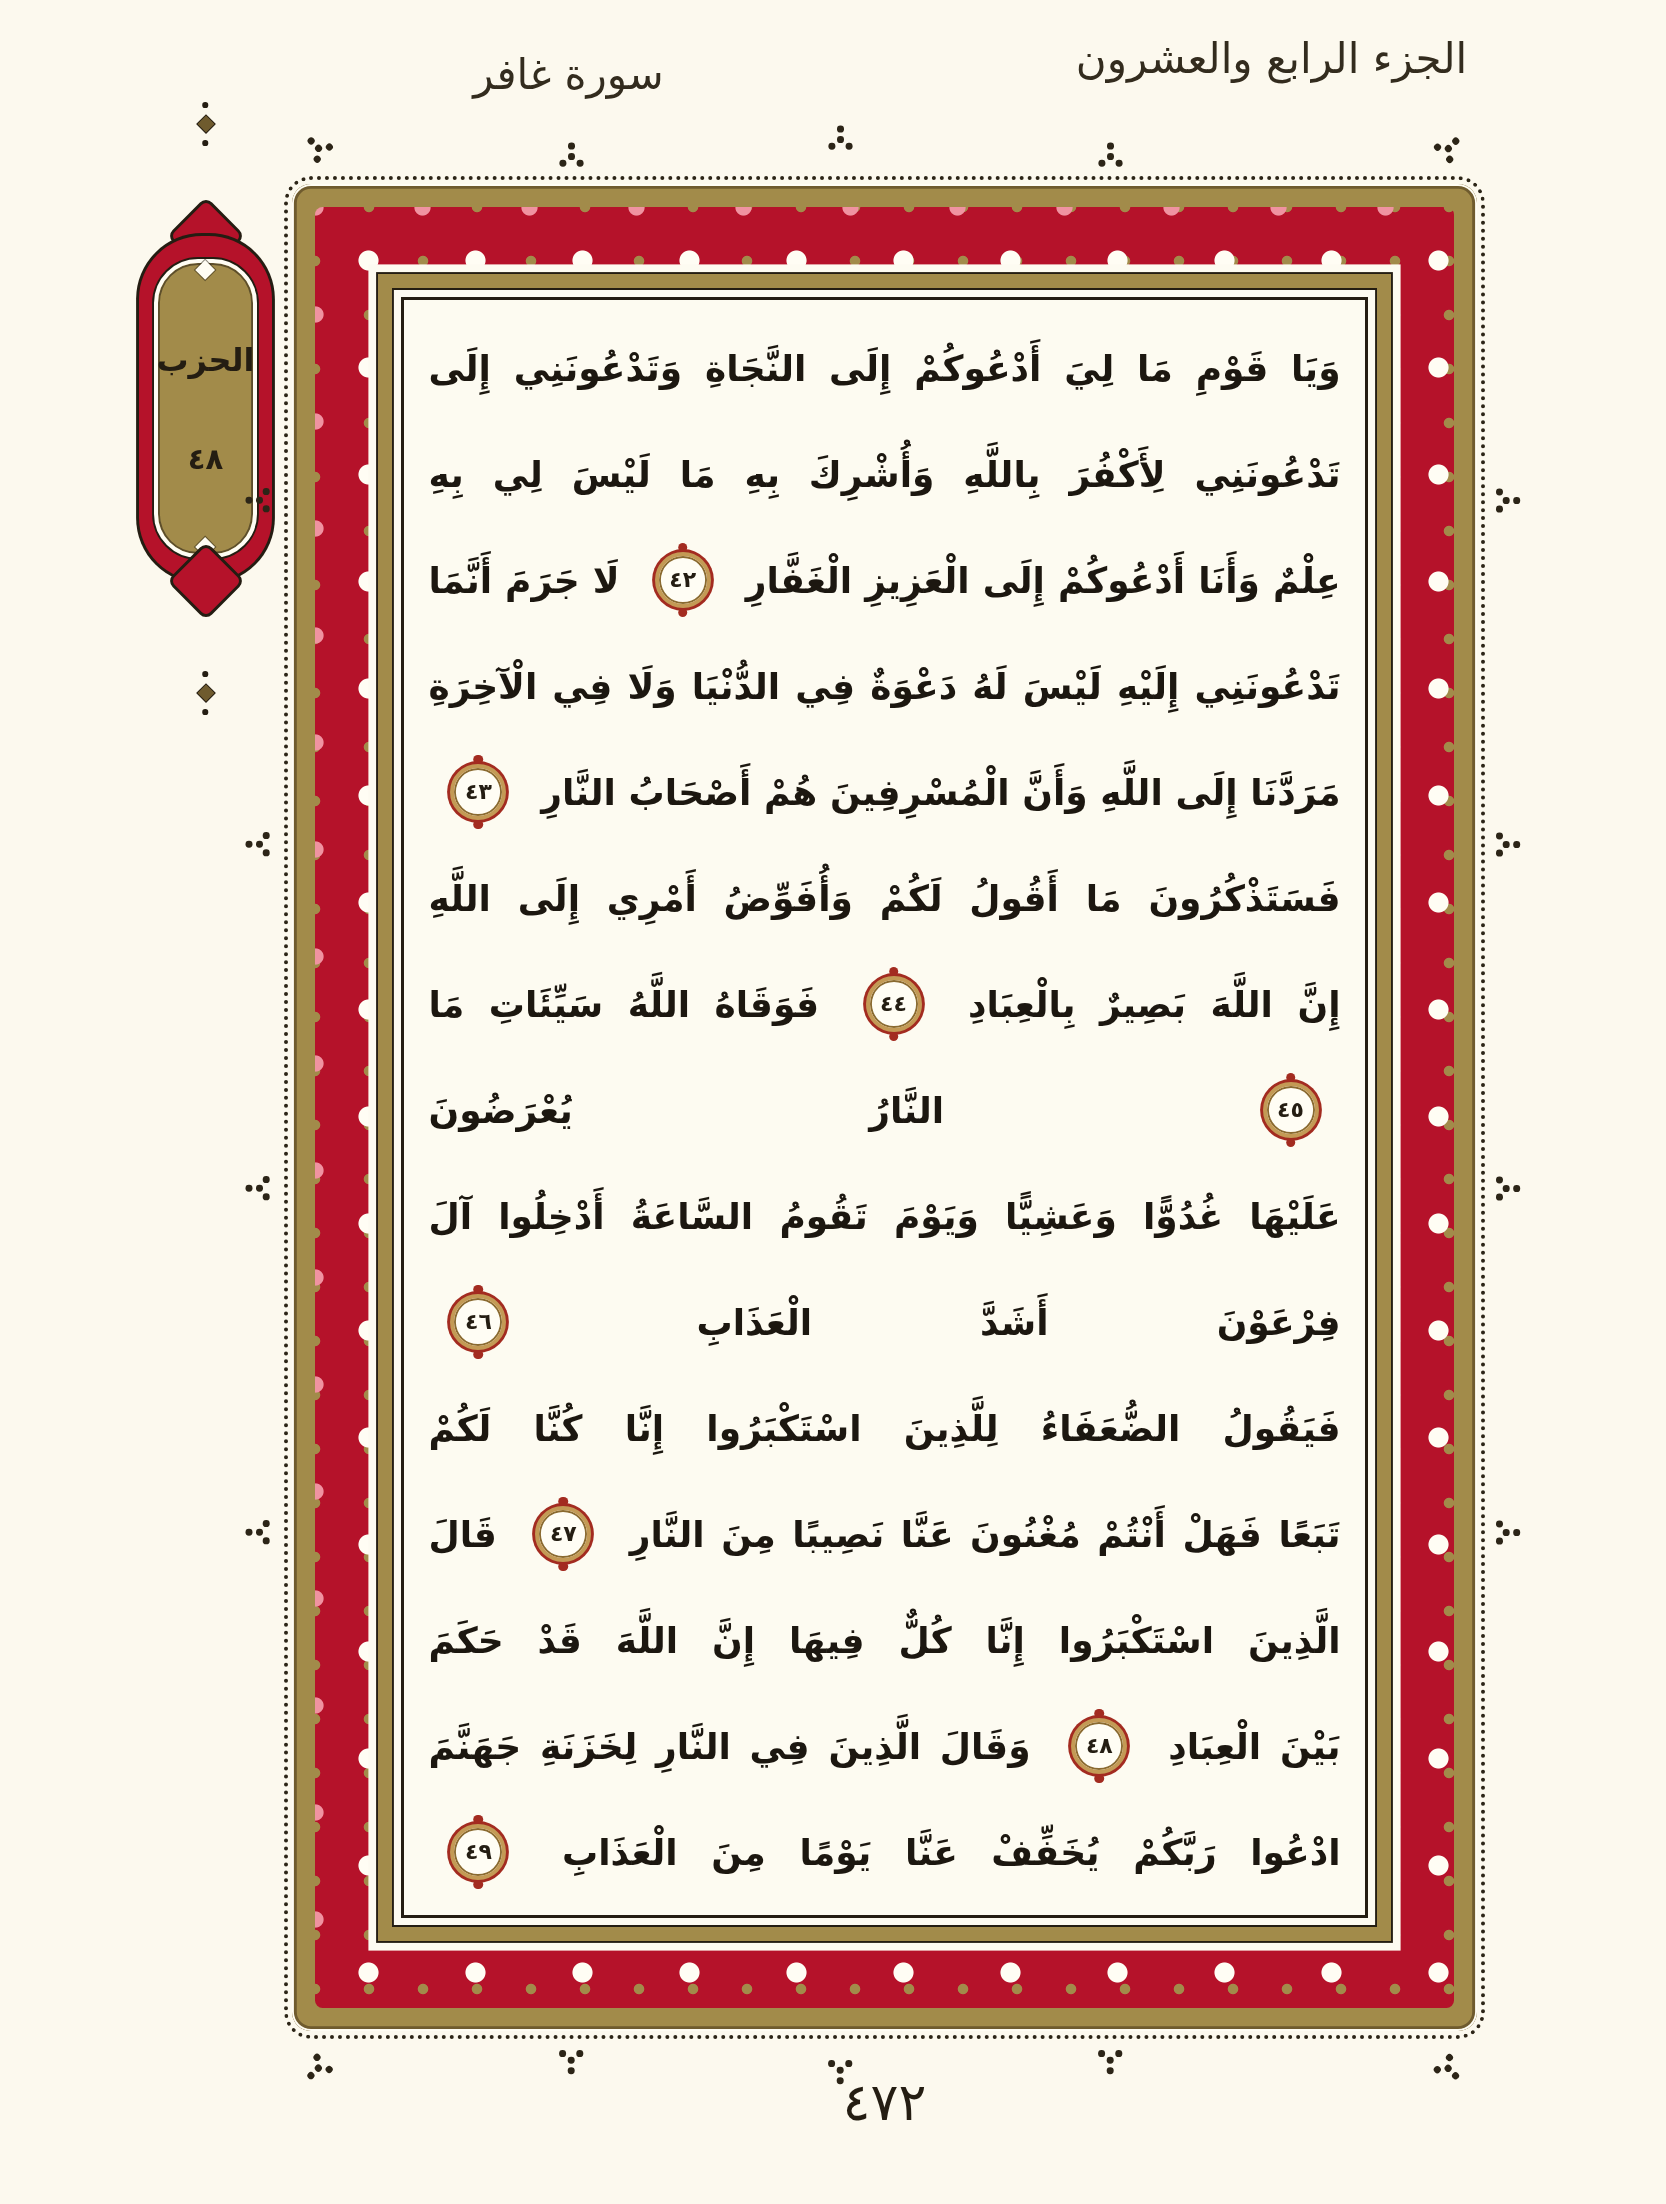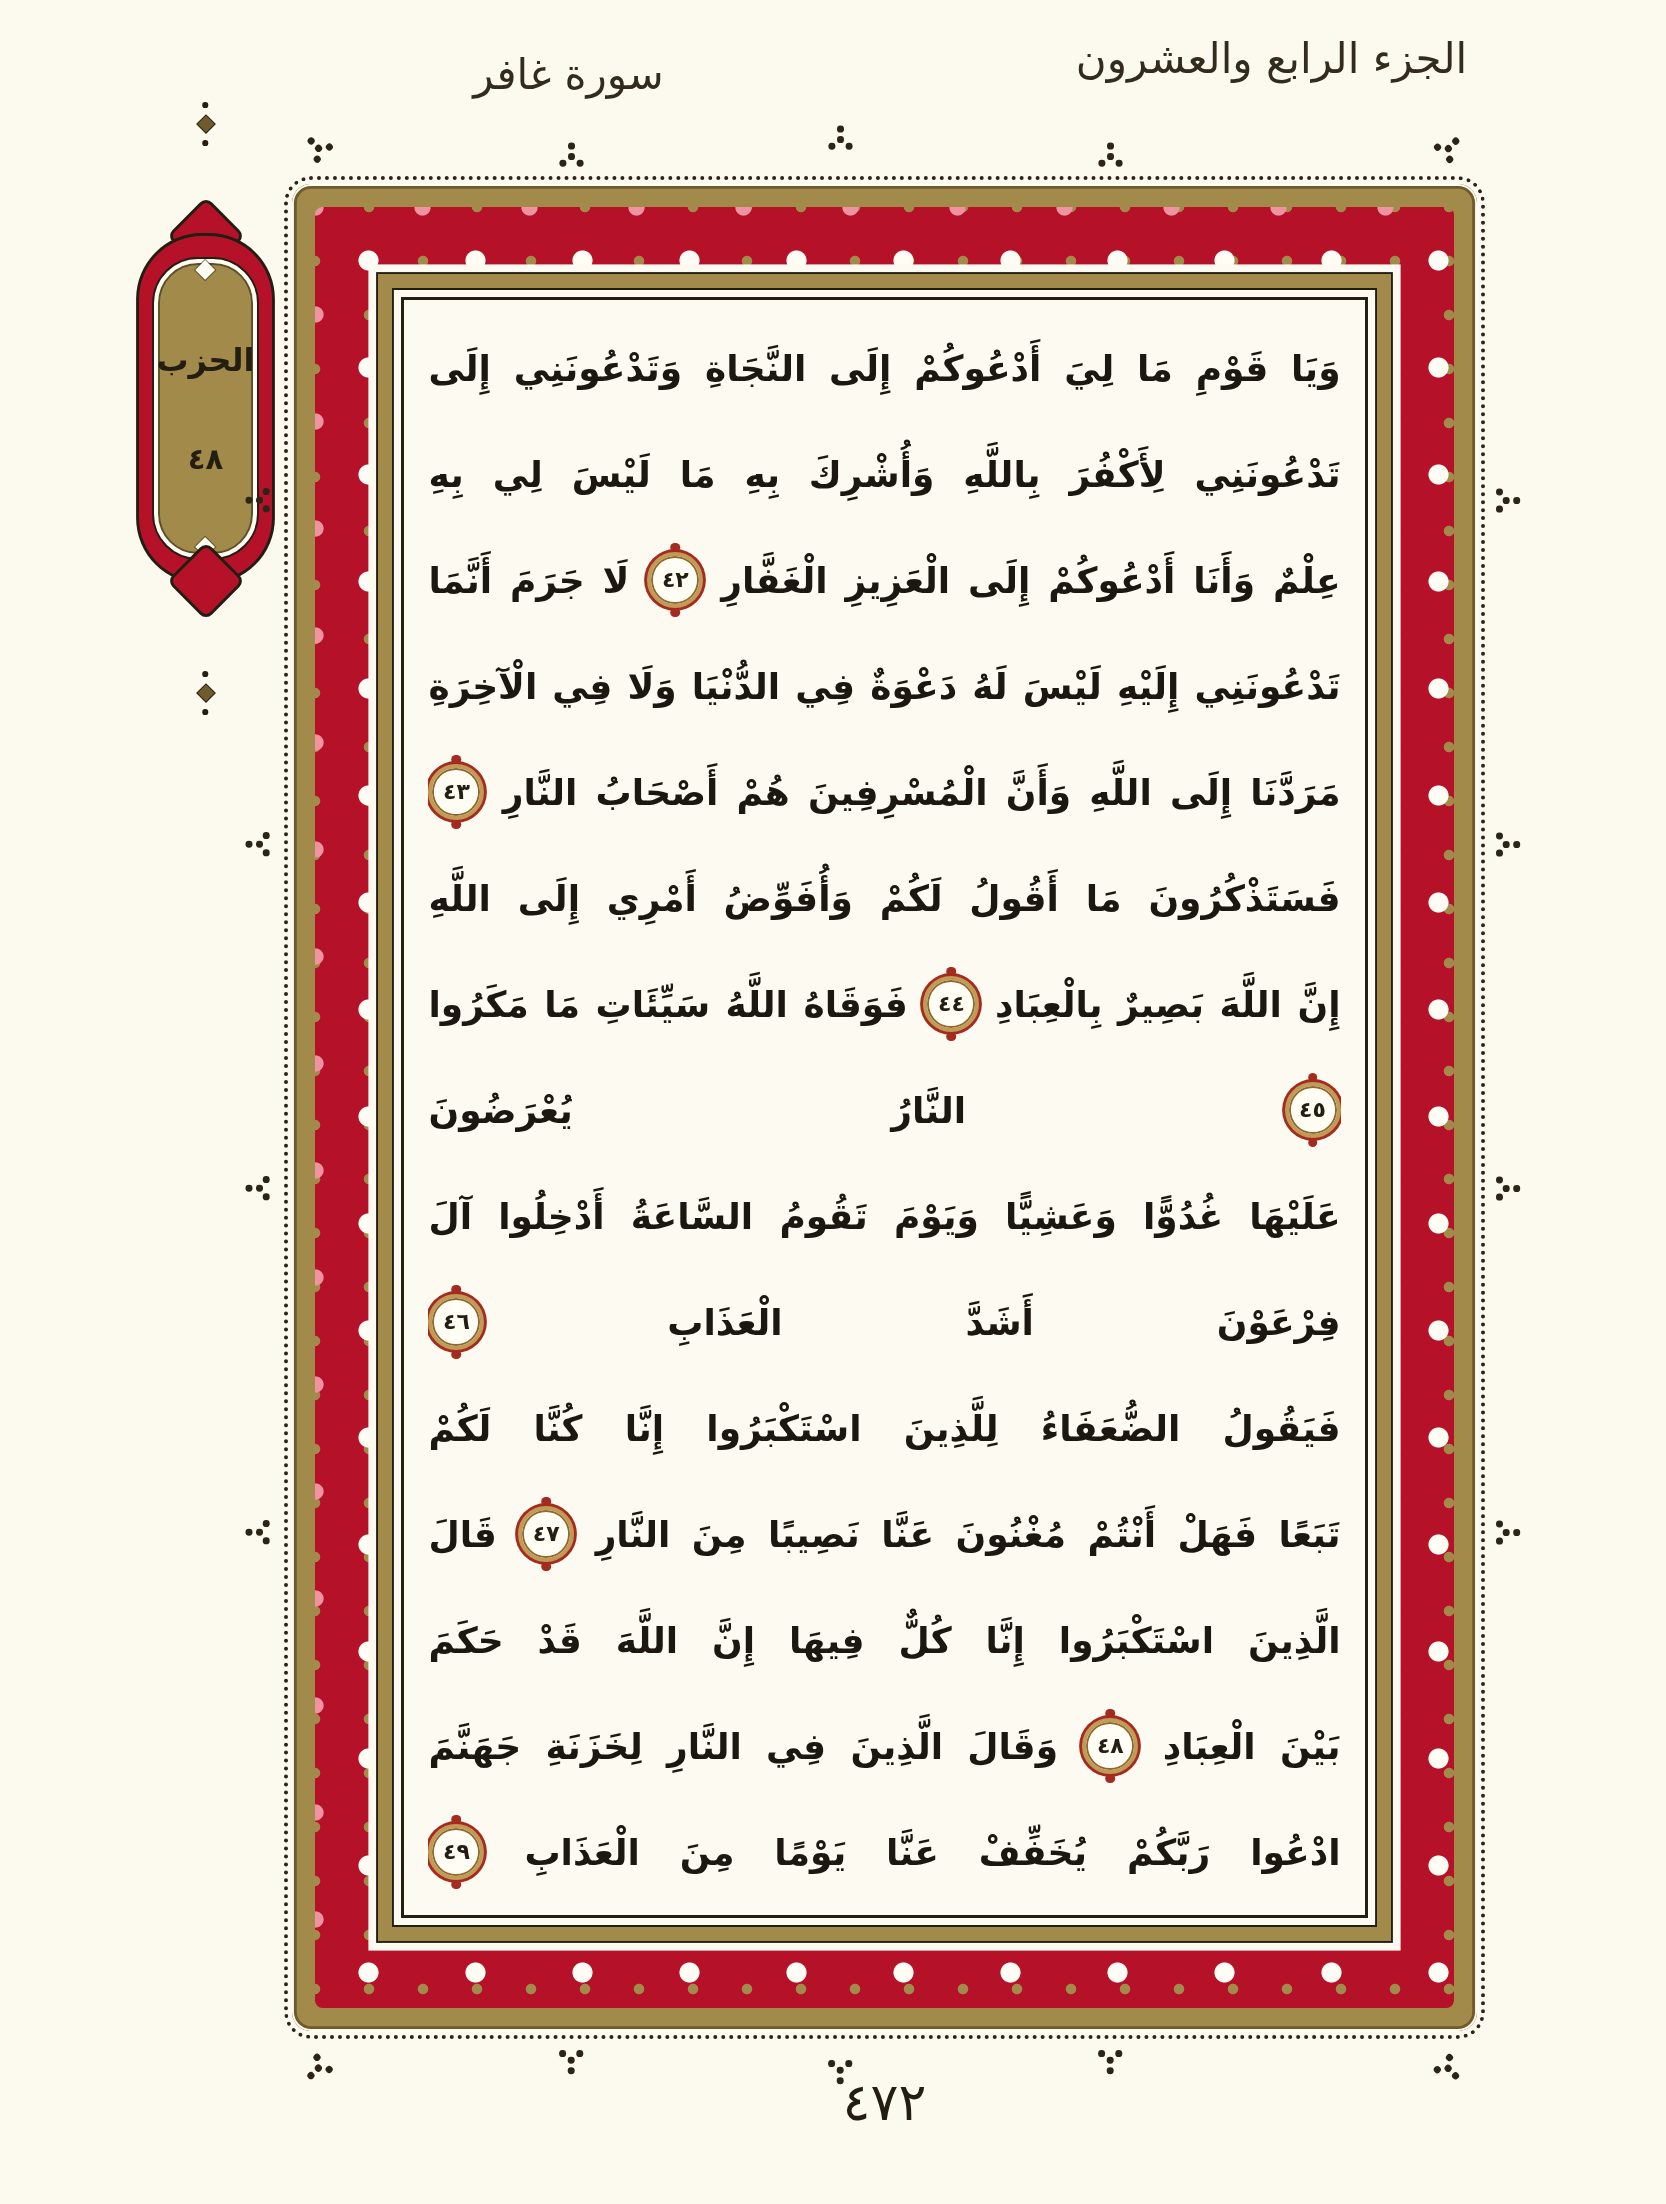--- a/index.html
+++ b/index.html
@@ -64,21 +64,21 @@
   
   .text-area{box-sizing:border-box;width:100%;height:100%;display:flex;flex-direction:column;
          justify-content:space-between;padding:9.6px 15.3px;direction:rtl;}
   .quran-line{height:101px;line-height:101px;text-align:justify;text-align-last:justify;
          overflow:hidden;white-space:normal;color:var(--text-ink);
          font-family:"DejaVu Sans",sans-serif;font-size:36px;font-weight:bold;}
   .ayah-text{vertical-align:middle;line-height:1.25;display:inline;}
   .ayah-marker{display:inline-flex;vertical-align:middle;width:48px;height:48px;border-radius:50%;
          background:#fffdf4;border:4.8px solid #c39a55;
          box-shadow:0 0 0 2.9px #a32b20,inset 0 0 0 1.9px #8a6a30;
-         align-items:center;justify-content:center;position:relative;margin:0 0;}
+         align-items:center;justify-content:center;position:relative;margin:0 22px;}
   .ayah-marker::before,.ayah-marker::after{content:"";position:absolute;left:50%;width:9.6px;height:9.6px;
          border-radius:50%;background:#a32b20;transform:translateX(-50%);}
   .ayah-marker::before{top:-13.4px;} .ayah-marker::after{bottom:-13.4px;}
   .ayah-num{font-size:22px;font-weight:bold;color:var(--ink);line-height:1;}
 
   
   .fleuron{position:absolute;width:6.7px;height:6.7px;border-radius:50%;background:#2c2517;
            box-shadow:0 -10.5px 0 #2c2517,-8.6px 6.7px 0 #2c2517,8.6px 6.7px 0 #2c2517;}
   .fl-down{transform:rotate(180deg);} .fl-left{transform:rotate(-90deg);} .fl-right{transform:rotate(90deg);}
   .fl-ne{transform:rotate(45deg);} .fl-nw{transform:rotate(-45deg);}

